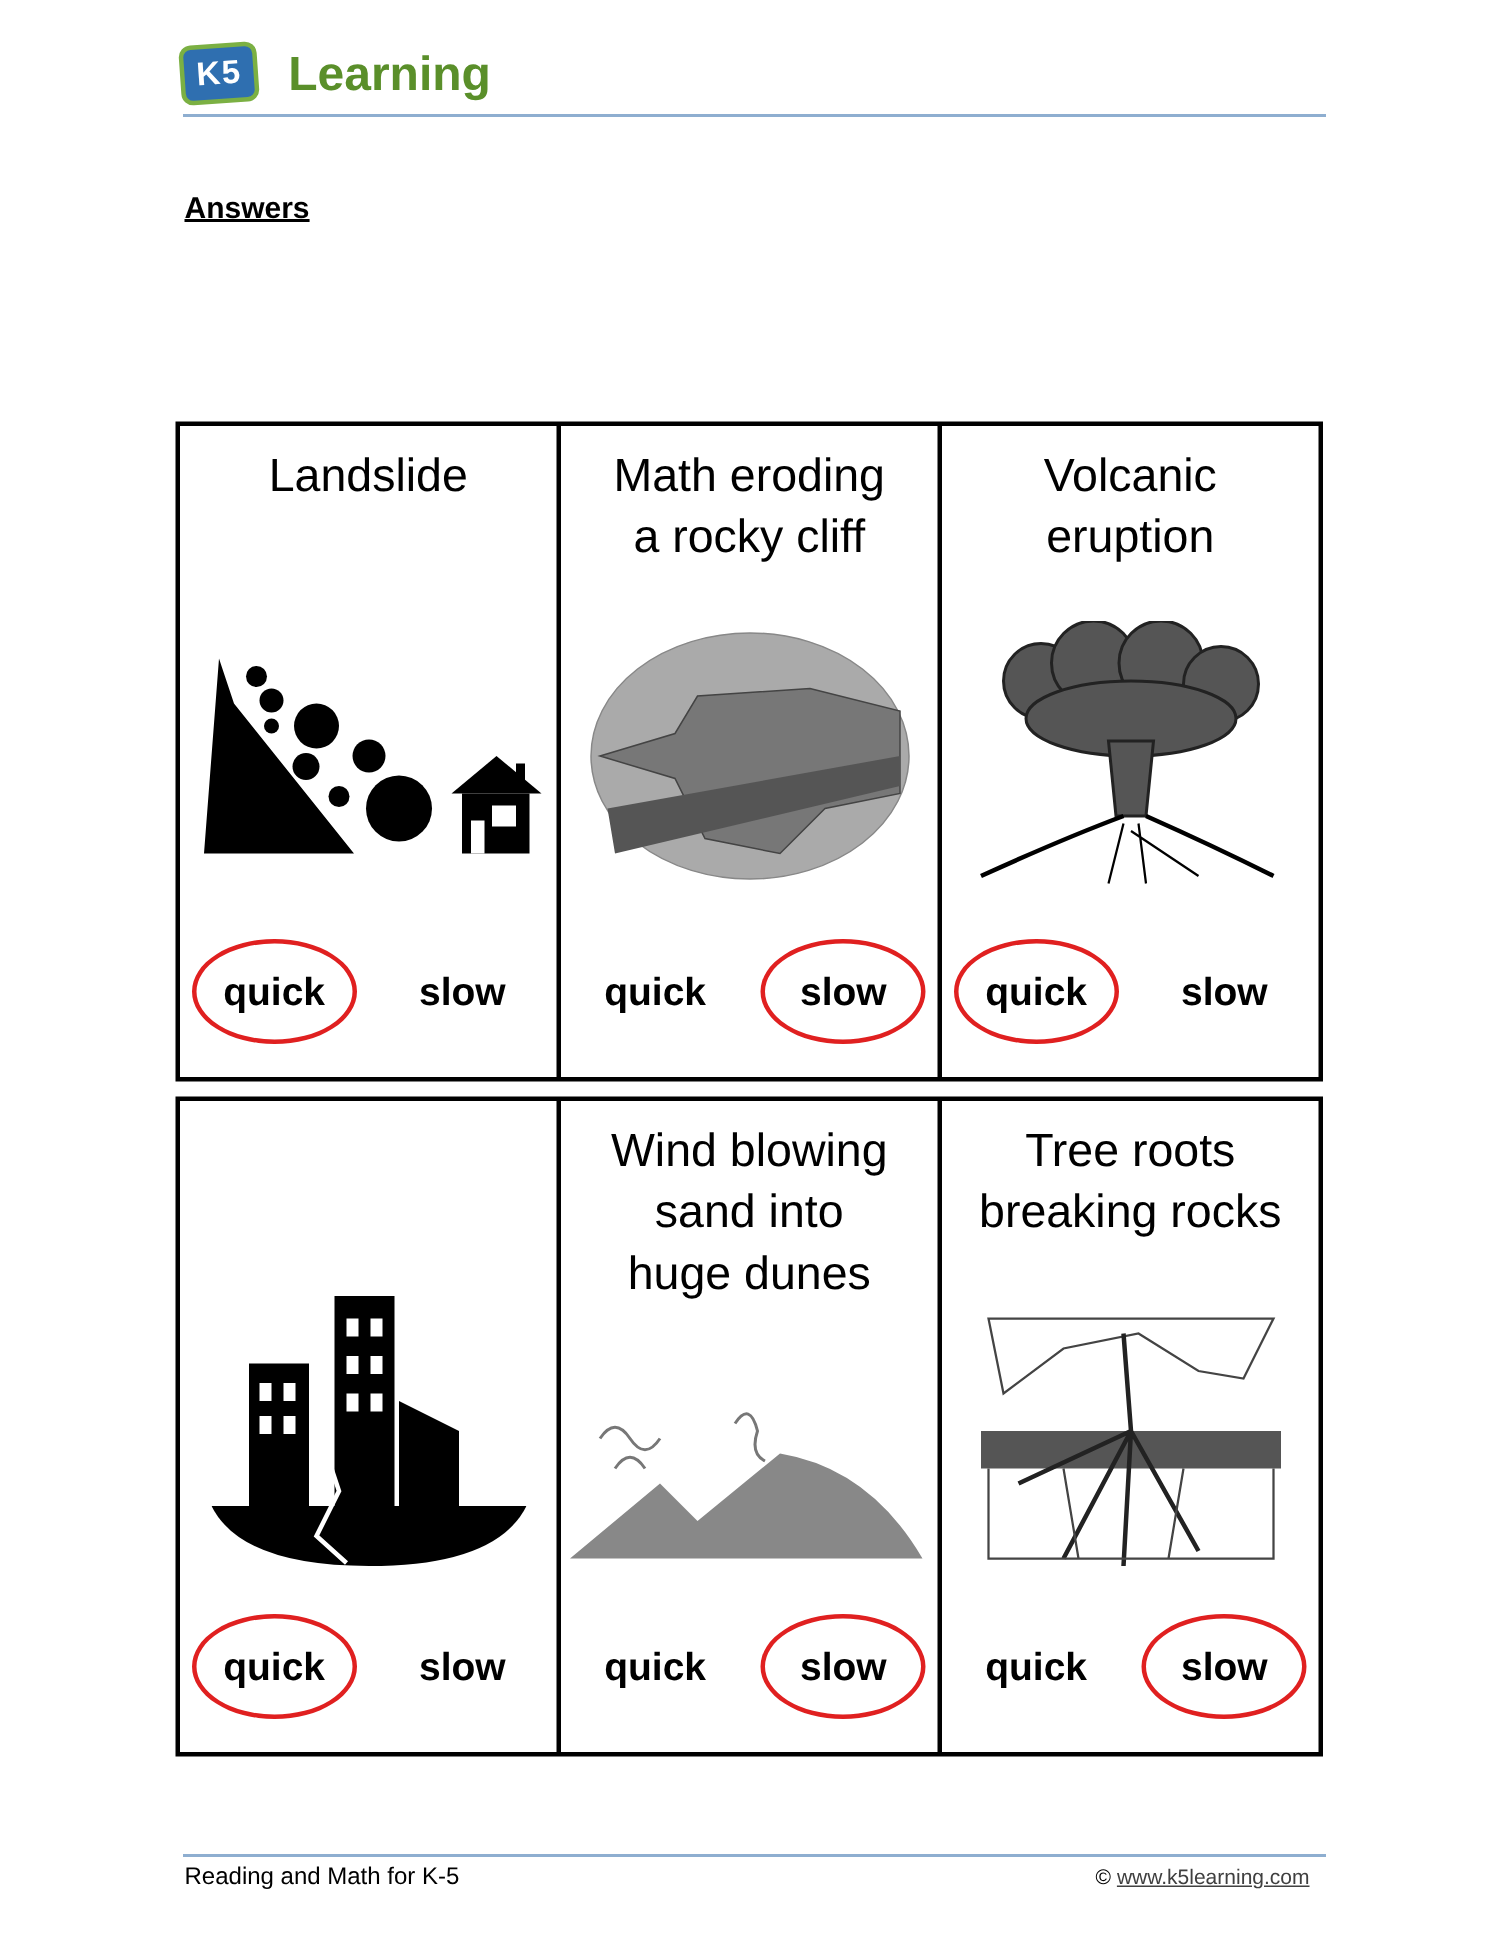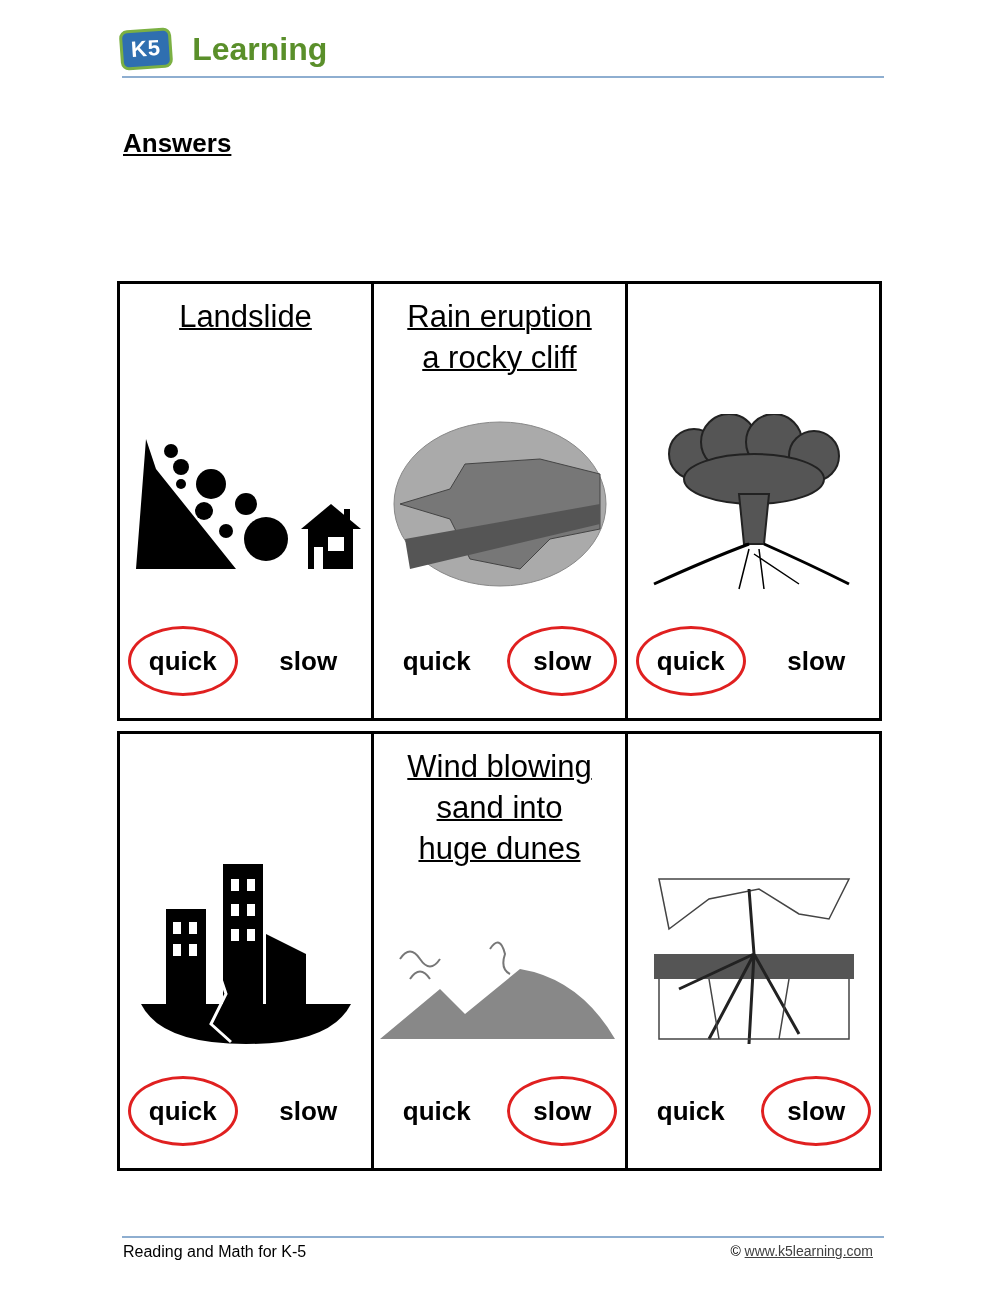--- a/index.html
+++ b/index.html
@@ -1,27 +1,27 @@
 <!DOCTYPE html>
 <html><head>
 <meta charset="utf-8">
 <style>
   html, body { margin:0; padding:0; background:#fff; }
   body { width:1000px; height:1294px; position:relative; overflow:hidden; font-family:"Liberation Sans", sans-serif; color:#000; }
   .logo { position:absolute; left:120px; top:22px; height:54px; display:flex; align-items:center; }
   .logo-k5 { background:#2f6fb0; color:#fff; font-weight:bold; font-size:22px; padding:4px 8px; border-radius:8px; border:3px solid #7bb043; transform:rotate(-4deg); letter-spacing:1px; }
   .logo-text { color:#5a8f2a; font-weight:bold; font-size:32px; margin-left:20px; font-family:"Liberation Sans", sans-serif; }
   .header-rule { position:absolute; left:122px; top:76px; width:762px; height:2px; background:#8eaed0; }
-  .answers { position:absolute; left:123px; top:128px; font-size:26px; font-weight:bold; text-decoration:underline; }
+  .answers { position:absolute; left:123px; top:128px; font-size:20px; font-weight:bold; text-decoration:underline; }
   .grid { position:absolute; left:117px; top:281px; width:765px; }
   .row { display:flex; border:3px solid #000; height:440px; box-sizing:border-box; margin-bottom:10px; }
   .cell { flex:1; border-right:3px solid #000; position:relative; box-sizing:border-box; }
   .cell:last-child { border-right:none; }
   .title { text-align:center; font-size:31px; line-height:41px; padding-top:12px; }
-  .title span { text-decoration:underline; text-decoration-thickness:2px;text-align:center; }
+  .title span { text-decoration-thickness:2px;text-align:center; }
   .pic { position:absolute; left:0; right:0; top:130px; height:180px; display:flex; justify-content:center; align-items:center; }
   .choices { position:absolute; left:0; right:0; bottom:22px; display:flex; justify-content:space-around; align-items:center;text-align:center; }
   .choice { position:relative; font-weight:bold; font-size:26px; width:110px; height:70px; display:flex; align-items:center; justify-content:center; }
   .choice.circled::before { content:""; position:absolute; inset:0; border:3px solid #e02020; border-radius:50%; }
   .footer-rule { position:absolute; left:122px; top:1236px; width:762px; height:2px; background:#8eaed0; }
   .footer-left { position:absolute; left:123px; top:1243px; font-size:16px; }
   .footer-right { position:absolute; right:127px; top:1243px; font-size:14px; }
   .footer-right a { color:#404040; text-decoration:underline; }
 </style>
 </head>
@@ -57,35 +57,36 @@
             <rect x="218" y="80" width="6" height="14" fill="#000"></rect>
         </svg>
       </div>
       <div class="choices">
         <div class="choice circled">quick</div>
         <div class="choice">slow</div>
       </div>
     </div>
 
     <div class="cell">
-      <div class="title"><span>Rain eruption</span><br><span>a rocky cliff</span></div>
+      <div class="title"><span>Math eroding</span><br><span>a rocky cliff</span></div>
       <div class="pic">
         <svg width="220" height="170" viewBox="0 0 220 170">
           <ellipse cx="110" cy="85" rx="106" ry="82" fill="#aaa" stroke="#888"></ellipse>
           <path d="M10,85 L60,70 L75,45 L150,40 L210,55 L210,110 L160,120 L130,150 L80,140 L60,100 Z" fill="#777" stroke="#444"></path>
           <path d="M15,120 L210,85 L210,105 L20,150 Z" fill="#555"></path>
         </svg>
       </div>
       <div class="choices">
         <div class="choice">quick</div>
         <div class="choice circled">slow</div>
       </div>
     </div>
 
     <div class="cell">
+      <div class="title"><span>Volcanic</span><br><span>eruption</span></div>
       <div class="pic">
         <svg width="210" height="180" viewBox="0 0 210 180">
           <g fill="#555" stroke="#222" stroke-width="2">
             <circle cx="45" cy="40" r="25"></circle>
               <circle cx="80" cy="28" r="28"></circle>
               <circle cx="125" cy="28" r="28"></circle>
             <circle cx="165" cy="42" r="25"></circle>
               <ellipse cx="105" cy="65" rx="70" ry="25"></ellipse>
             <path d="M90,80 L95,130 L115,130 L120,80 Z"></path>
           </g>
@@ -139,20 +140,21 @@
           <path d="M20,20 q10,-15 20,0 q10,15 20,0 M30,40 q10,-15 20,0 M110,10 q10,-15 15,5 q-5,15 5,20" stroke="#777" stroke-width="2" fill="none"></path>
         </svg>
       </div>
       <div class="choices">
         <div class="choice">quick</div>
         <div class="choice circled">slow</div>
       </div>
     </div>
 
     <div class="cell">
+      <div class="title"><span>Tree roots</span><br><span>breaking rocks</span></div>
       <div class="pic" style="top:135px;">
         <svg width="210" height="180" viewBox="0 0 210 180">
           <path d="M10,10 L200,10 L180,50 L150,45 L110,20 L60,30 L20,60 Z" fill="none" stroke="#444" stroke-width="1.5"></path>
           <rect x="5" y="85" width="200" height="25" fill="#555"></rect>
           <path d="M100,20 L105,85 M105,85 L60,170 M105,85 L150,165 M105,85 L100,175 M105,85 L30,120" stroke="#222" stroke-width="3" fill="none"></path>
           <path d="M10,110 L10,170 L200,170 L200,110 M60,110 L70,170 M140,110 L130,170" stroke="#444" stroke-width="1.5" fill="none"></path>
         </svg>
       </div>
       <div class="choices">
         <div class="choice">quick</div>

